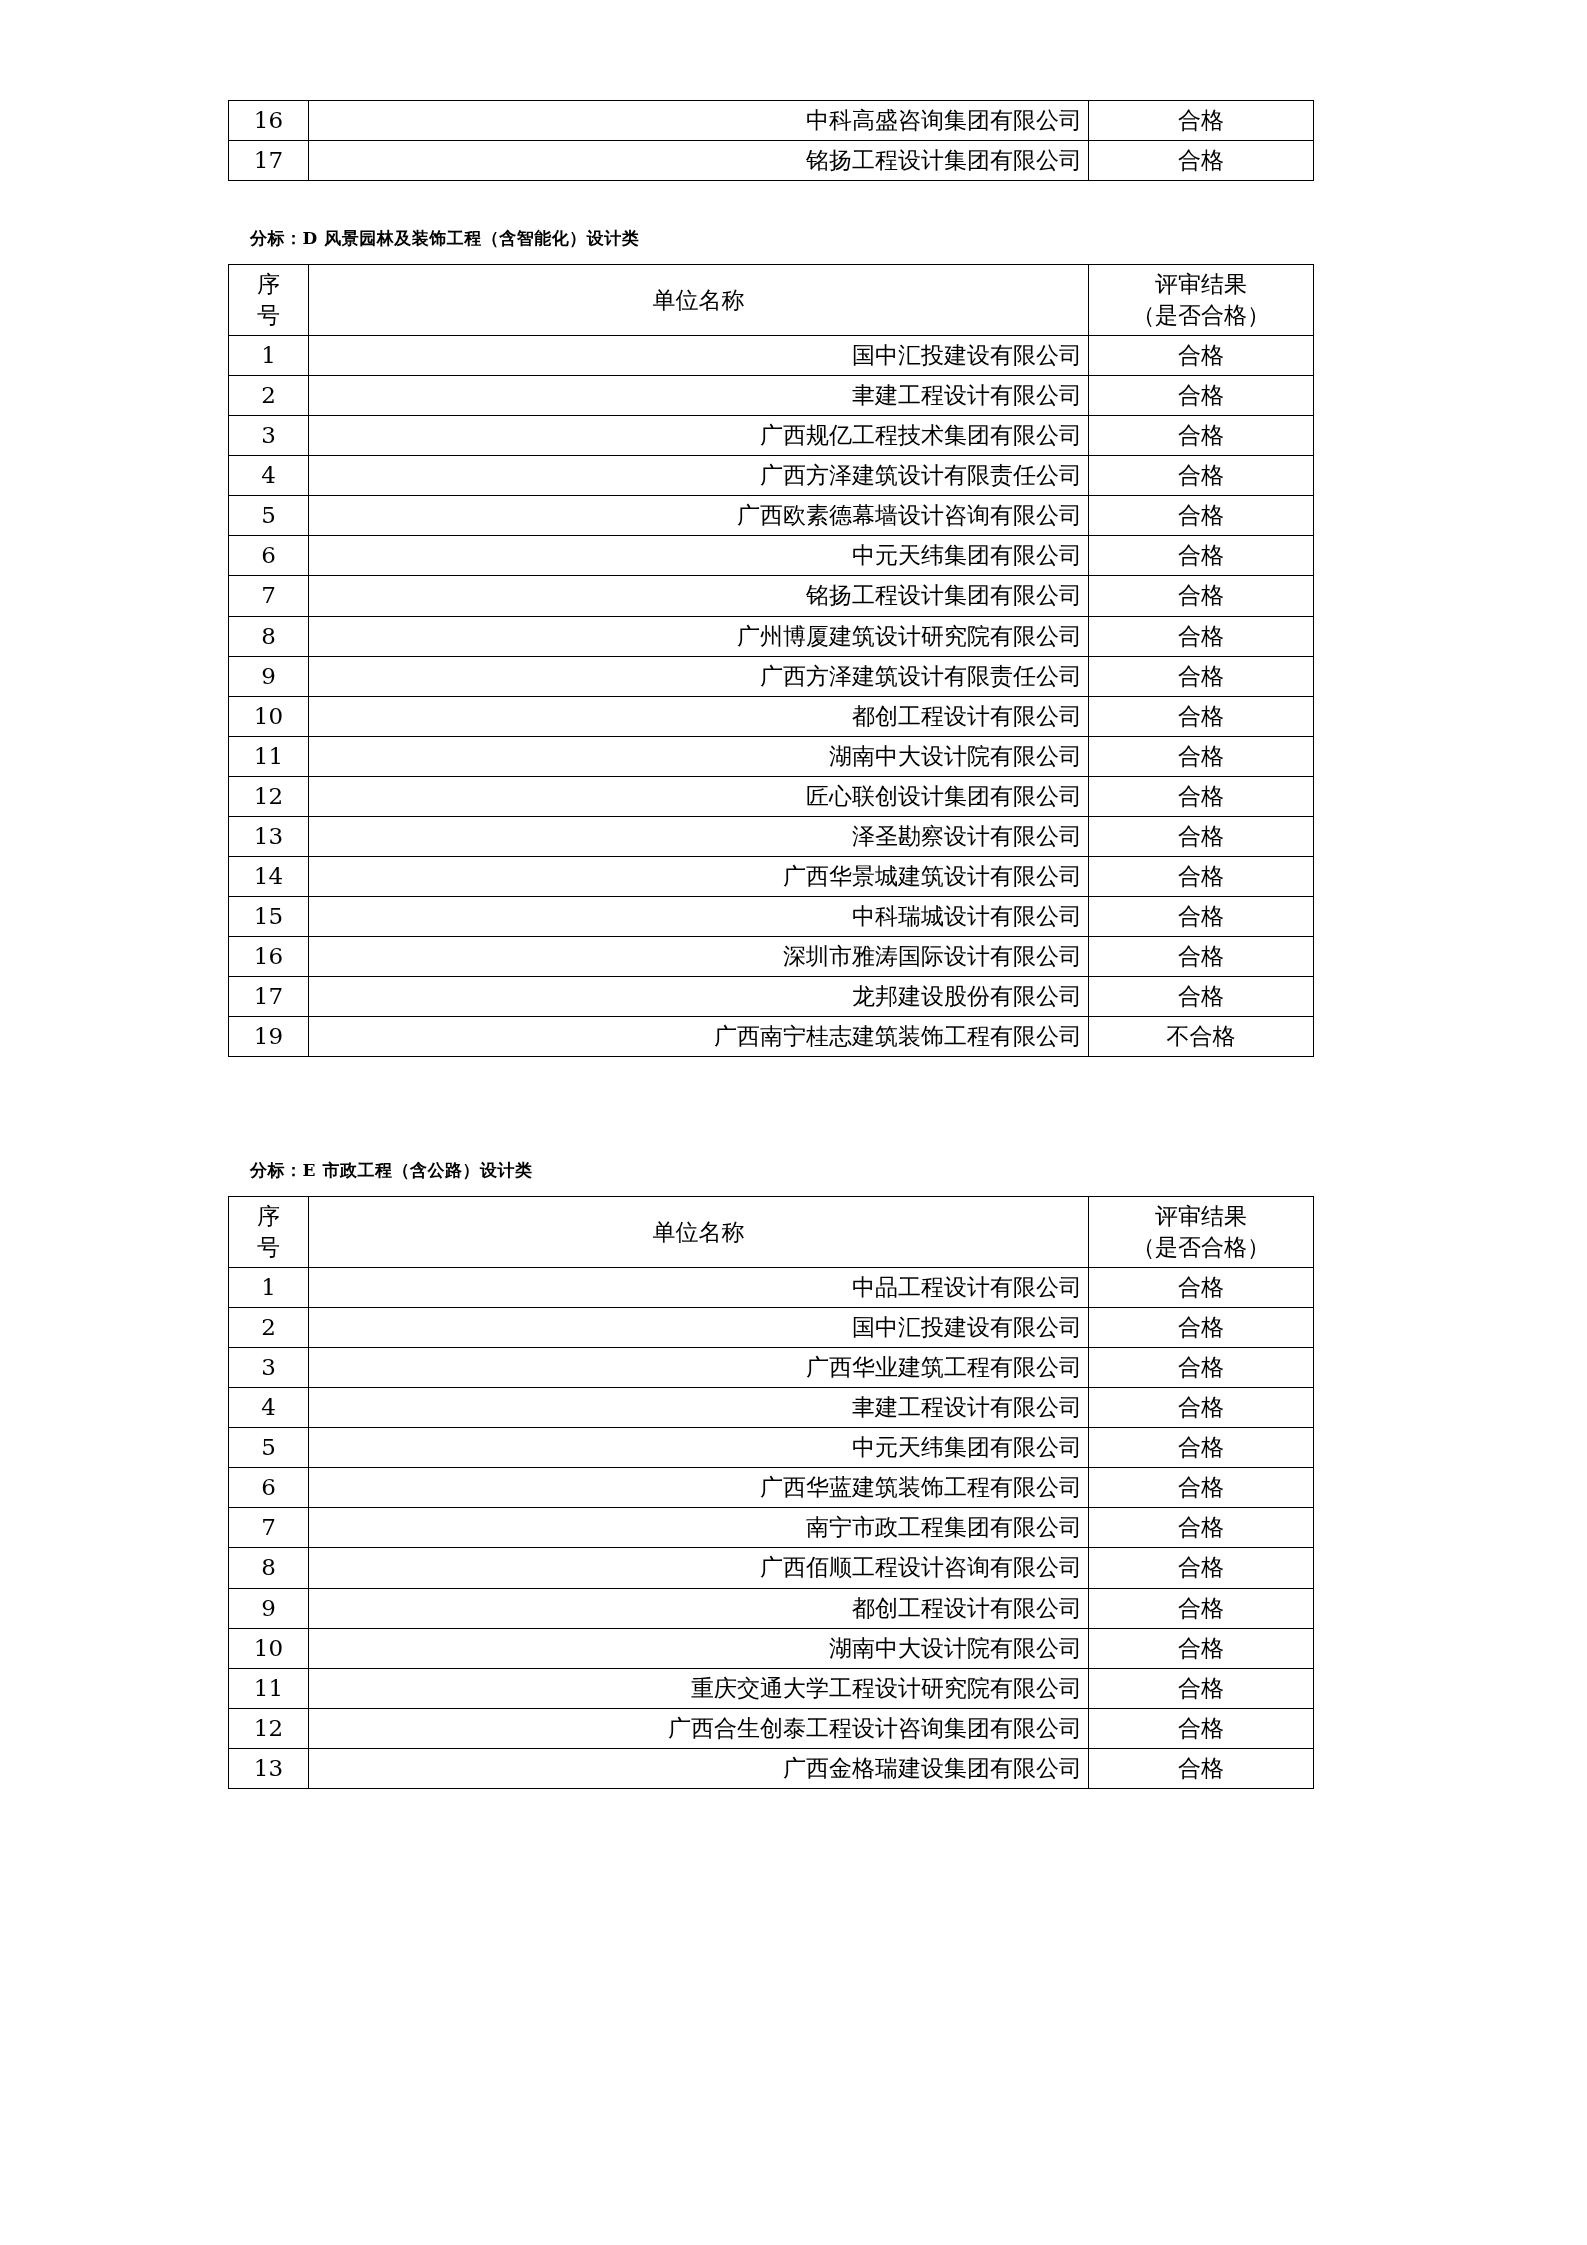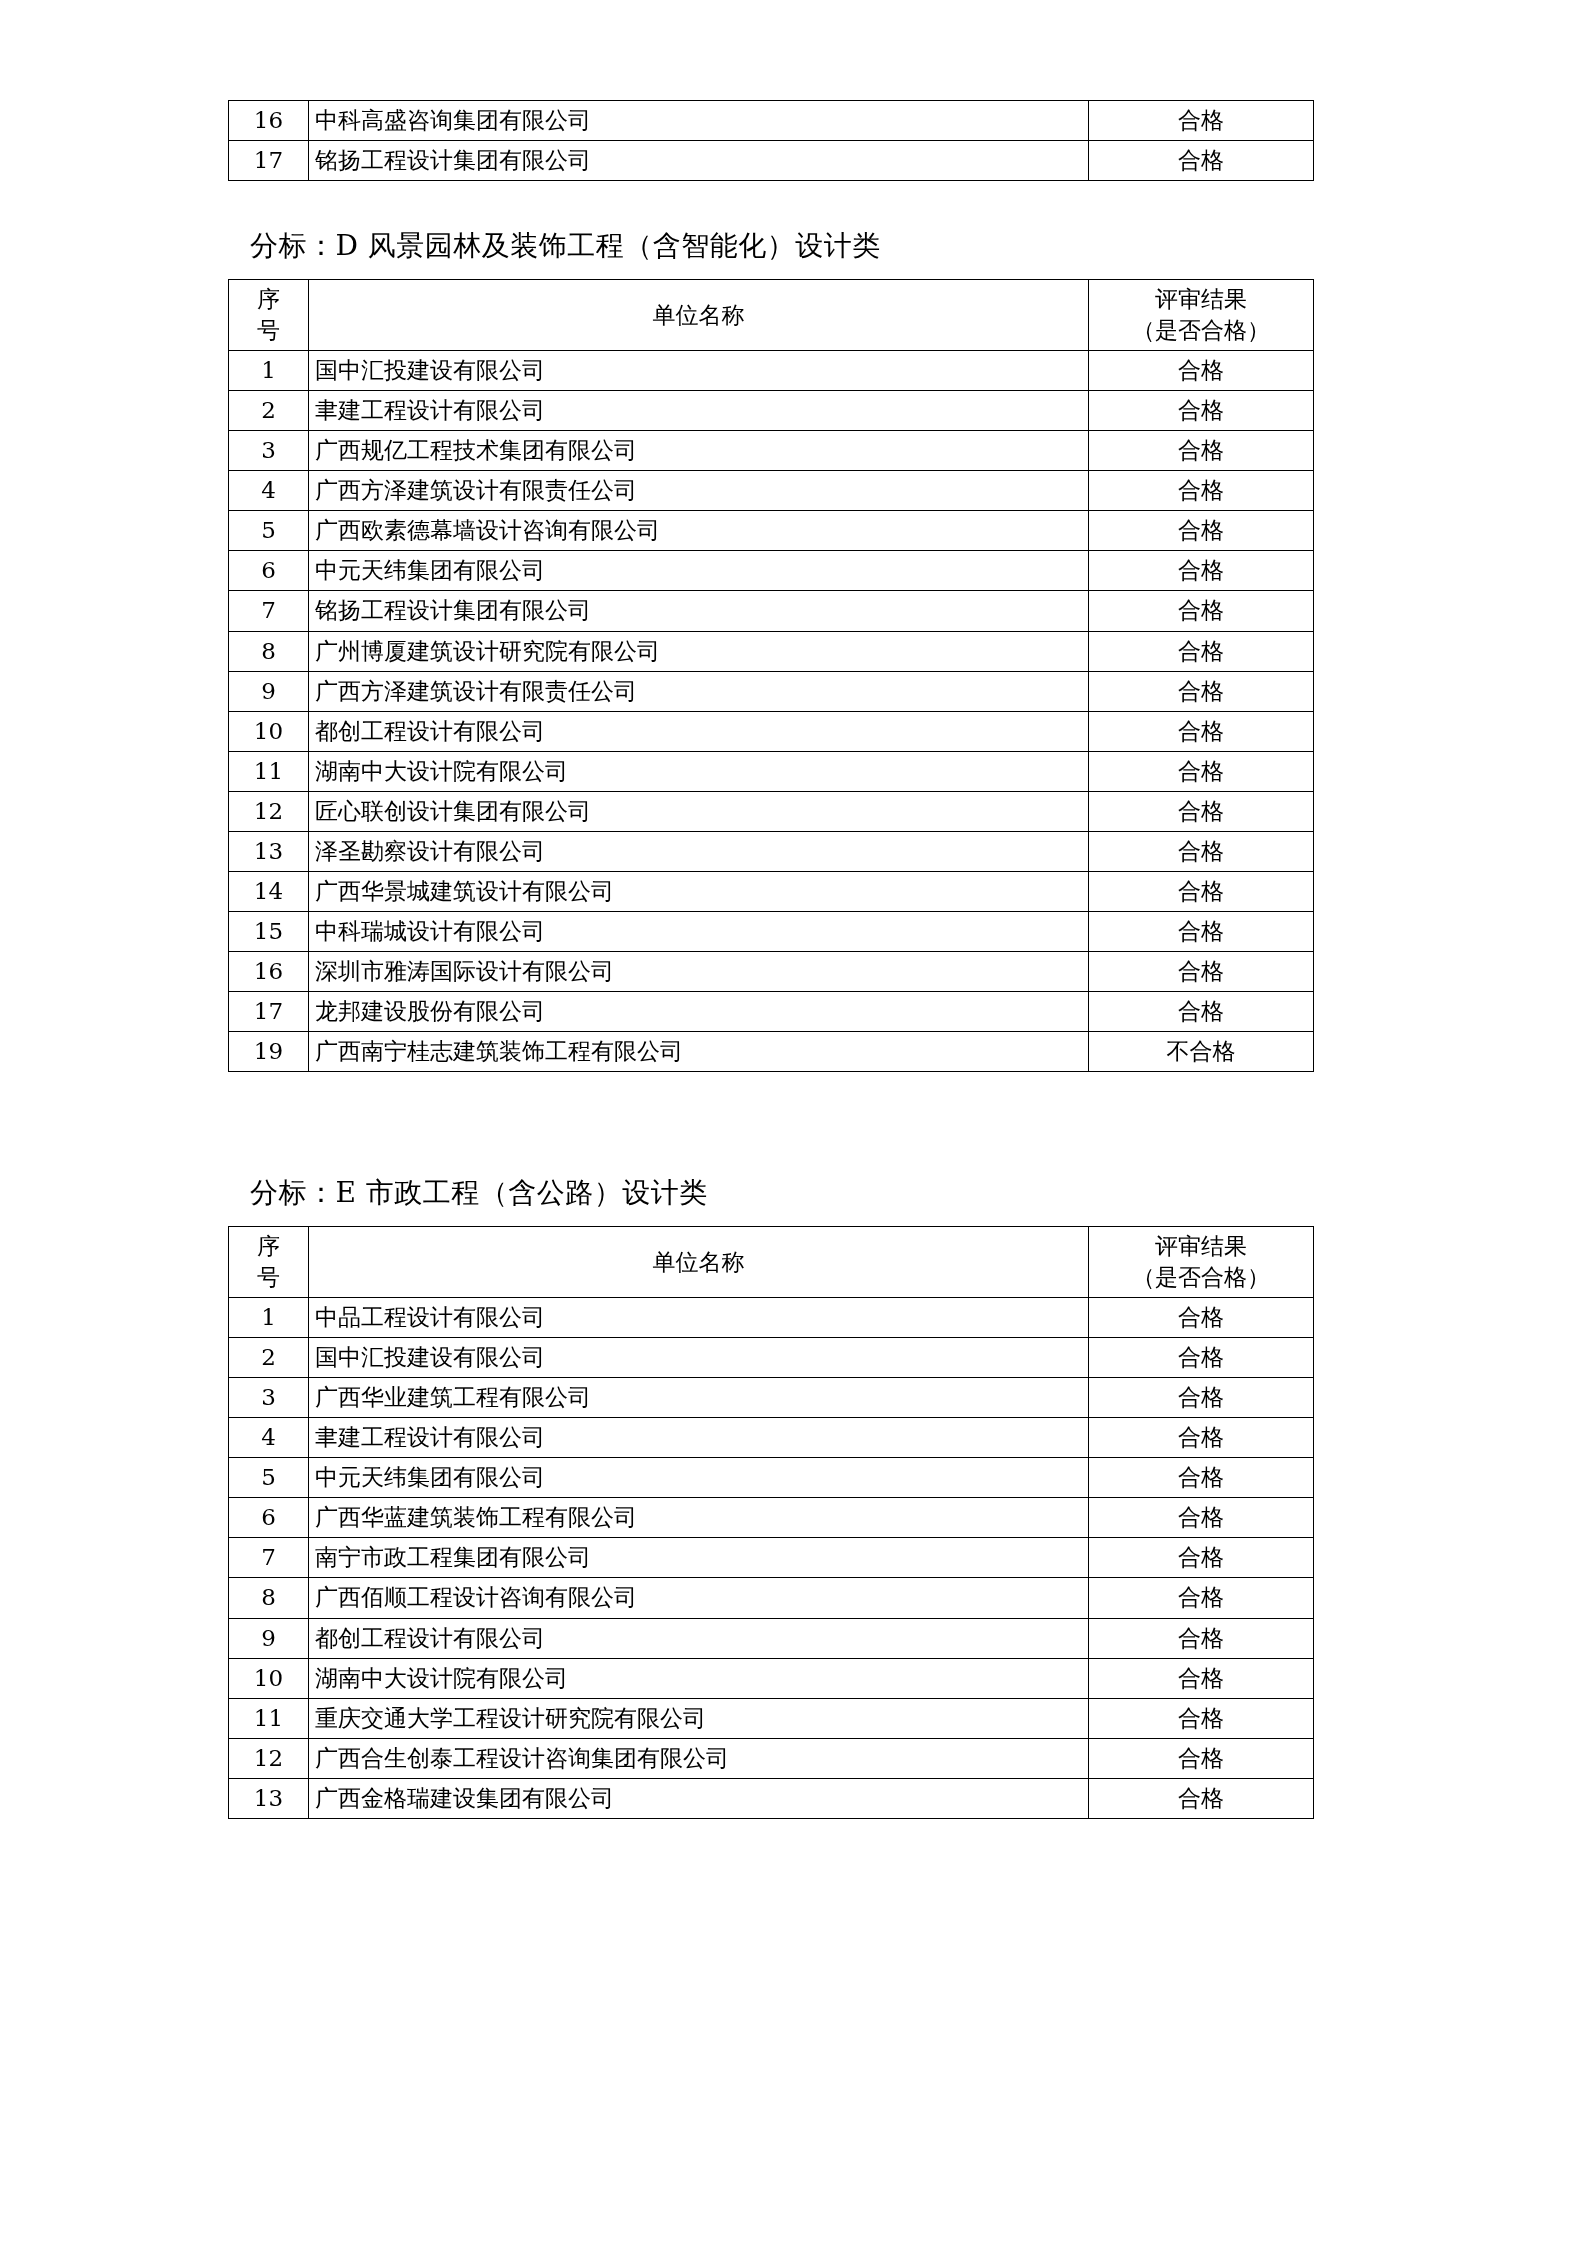--- a/index.html
+++ b/index.html
@@ -34,41 +34,41 @@
     vertical-align: middle;
   }
   col.c-index { width: 80px; }
   col.c-name  { width: 780px; }
   col.c-res   { width: 225px; }
 
   td.idx {
     text-align: center;
   }
   td.name {
-    text-align: left;
+    text-align: right;
     padding-left: 14px;
   }
   td.res {
     text-align: center;
   }
   th.hdr {
     text-align: center;
     font-size: 23px;
     line-height: 1.3;
   }
   th.hdr-idx {
     text-align: center;
     padding: 2px 0;
     line-height: 1.25;
   }
   th.hdr-idx span { display: block; }
 
   .section-title {
-    font-size: 28px;
-    font-weight: normal;
+    font-size: 17px;
+    font-weight: bold;
     margin: 46px 0 14px 0;
     padding-left: 22px;
     letter-spacing: 0.5px;
   }
   .first-table-wrap {
     margin-top: 0;
   }
   .spacer-lg { height: 56px; }
 </style>
 </head>

